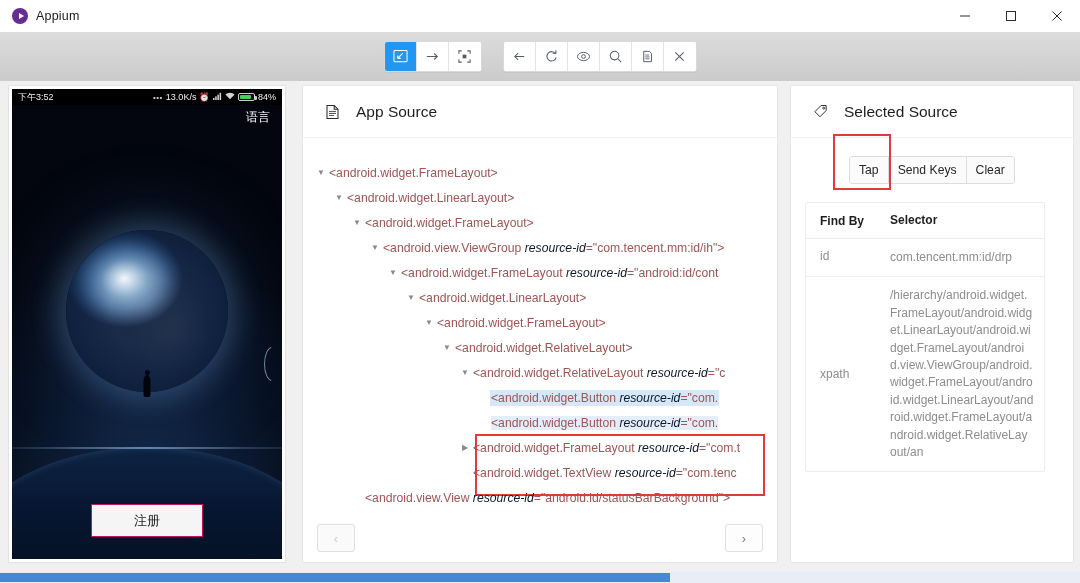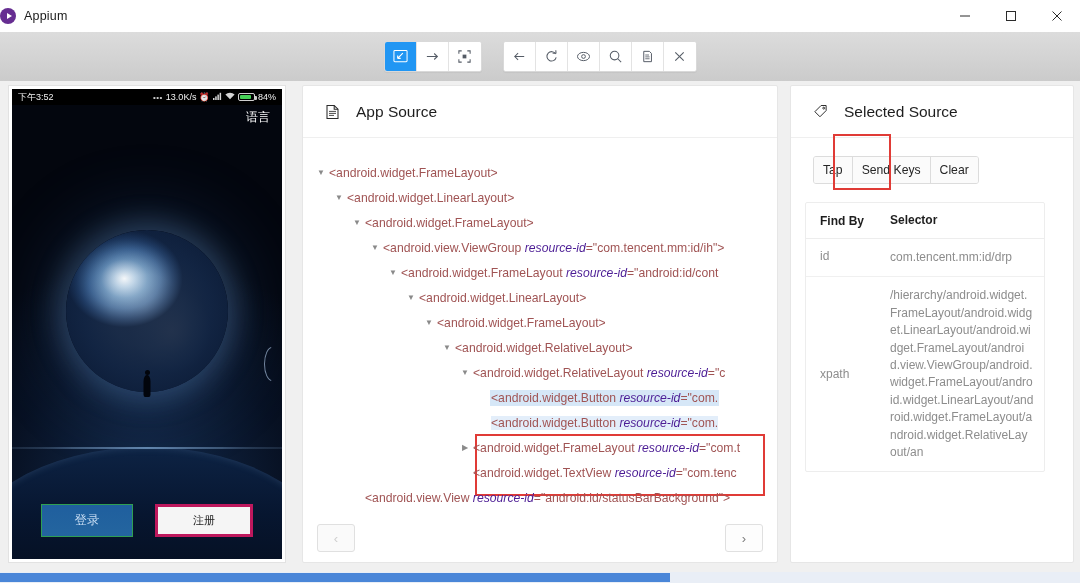--- a/index.html
+++ b/index.html
@@ -16,21 +16,21 @@
     background: #f0f0f0;
   }
 
   
   .titlebar {
     position: absolute; top: 0; left: 0;
     width: 1080px; height: 32px;
     background: #ffffff;
     display: flex; align-items: center;
   }
-  .title-left { display: flex; align-items: center; gap: 8px; }
+  .title-left { display: flex; align-items: center; padding-left: 12px; gap: 8px; }
   .appium-logo {
     width: 16px; height: 16px; border-radius: 50%;
     background: #662d91;
     display: flex; align-items: center; justify-content: center;
   }
   .appium-logo .tri {
     width: 0; height: 0;
     border-left: 5px solid #ffffff;
     border-top: 3.5px solid transparent;
     border-bottom: 3.5px solid transparent;
@@ -175,23 +175,23 @@
     padding: 0 18px;
   }
   .btn-login {
     width: 92px; height: 33px;
     background: linear-gradient(180deg,#1f5f9e,#24659f);
     border: 1px solid #2f9f52;
     color: #c7dcf2; font-size: 12.5px;
     display: flex; align-items: center; justify-content: center;
   }
   .btn-register {
-    width: 98px; height: 33px;
-    background: #f5f5f5; border: 3px solid #be185d;
-    color: #232323; font-size: 11px;
+    width: 112px; height: 33px;
+    background: #f5f5f5; border: 1px solid #be185d;
+    color: #232323; font-size: 13px;
     display: flex; align-items: center; justify-content: center;
   }
 
   
   .source-panel {
     position: absolute; left: 302px; top: 4px;
     width: 476px; height: 478px;
     background: #ffffff;
     border: 1px solid #e6e6e6;
     border-radius: 2px;
@@ -220,21 +220,21 @@
     color: #9b4a4a;
     padding-right: 4px;
   }
   .tree-row .caret {
     position: absolute;
     width: 12px; text-align: center;
     color: #8a8a8a; font-size: 8px;
     line-height: 1;
   }
   .tree-row .node { color: #a05454; }
-  .tree-row .node em { font-style: italic; color: #4c1d95; }
+  .tree-row .node em { font-style: italic; color: #0f172a; }
   .tree-row.selected .node {
     background: #d6e7f7;
     box-shadow: 0 0 0 1px #d6e7f7;
   }
   .tree-row.sel2 .node { background: #e3eefa; }
 
   .red-box {
     position: absolute;
     border: 2.2px solid #e03b36;
     pointer-events: none;
@@ -260,20 +260,21 @@
     position: absolute; left: 790px; top: 4px;
     width: 284px; height: 478px;
     background: #ffffff;
     border: 1px solid #e6e6e6;
     border-radius: 2px;
     overflow: hidden;
   }
   .action-bar {
     padding: 18px 0 0 22px;
     display: flex;
+    margin-left: 36px;
   }
   .act-group {
     display: flex; border: 1px solid #dcdcdc; border-radius: 3px; overflow: hidden;
   }
   .act-btn {
     height: 26px; padding: 0 9px;
     display: flex; align-items: center; justify-content: center;
     font-size: 12.2px; color: #262626;
     background: #fbfbfb;
     border-right: 1px solid #dcdcdc;
@@ -435,21 +436,20 @@
           </span>
         </div>
         <div class="space">
           <div class="earth"></div>
           <div class="horizon"></div>
           <div class="person"></div>
         </div>
         <div class="lang-row">语言</div>
         <div class="edge-arc"></div>
         <div class="btn-row">
-          <div class="btn-login">登录</div>
           <div class="btn-register">注册</div>
         </div>
       </div>
     </div>
 
     <div class="source-panel">
       <div class="panel-head">
         <span class="panel-icon">
           <svg width="15" height="16" viewBox="0 0 15 16">
             <path d="M2 1.5 h7.2 L13 5.2 V14.5 H2 Z" fill="none" stroke="currentColor" stroke-width="1.05"></path>

